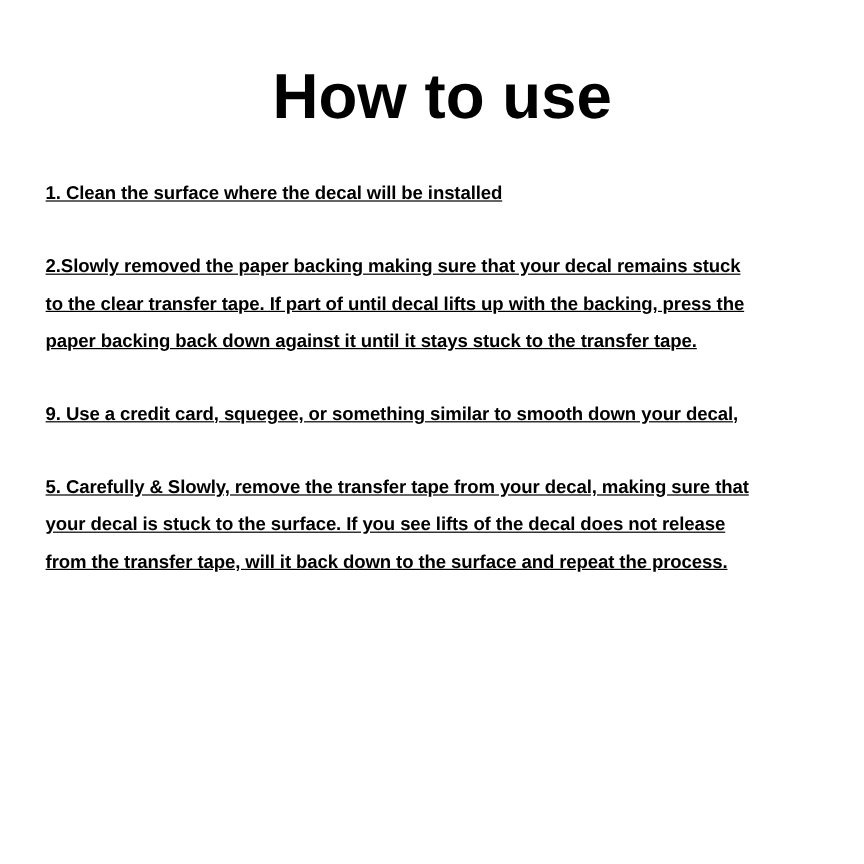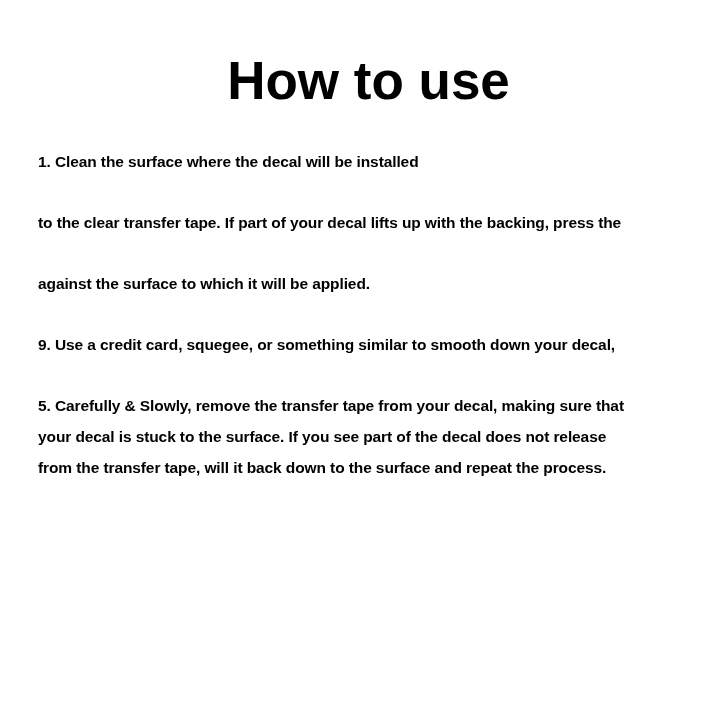--- a/index.html
+++ b/index.html
@@ -28,20 +28,21 @@
     font-weight: 700;
     text-align: center;
     letter-spacing: 0px;
     color: #000000;
   }
   .steps {
     padding: 0 30px 0 38px;
   }
   .step {
     margin: 0 0 30px 0;
+    text-decoration: underline;
   }
   .line {
     font-size: 15.5px;
     line-height: 31px;
     font-weight: 700;
     white-space: nowrap;
     letter-spacing: -0.1px;
     color: #000000;
   }
 </style>
@@ -51,31 +52,32 @@
 <main class="sheet">
   <h1 class="title">How to use</h1>
 
   <section class="steps">
 
     <div class="step">
       <div class="line">1. Clean the surface where the decal will be installed</div>
     </div>
 
     <div class="step">
-      <div class="line">to the clear transfer tape. If part of your decal lifts up with the backing, press the</div>
+      <div class="line">2.Slowly removed the paper backing making sure that your decal remains stuck</div>
+      <div class="line">to the clear transfer tape. If part of until decal lifts up with the backing, press the</div>
+      <div class="line">paper backing back down against it until it stays stuck to the transfer tape.</div>
     </div>
 
     <div class="step">
-      <div class="line">against the surface to which it will be applied.</div>
     </div>
 
     <div class="step">
       <div class="line">9. Use a credit card, squegee, or something similar to smooth down your decal,</div>
     </div>
 
     <div class="step">
       <div class="line">5. Carefully &amp; Slowly, remove the transfer tape from your decal, making sure that</div>
-      <div class="line">your decal is stuck to the surface. If you see part of the decal does not release</div>
+      <div class="line">your decal is stuck to the surface. If you see lifts of the decal does not release</div>
       <div class="line">from the transfer tape, will it back down to the surface and repeat the process.</div>
     </div>
 
   </section>
 </main>
 
 </body></html>

